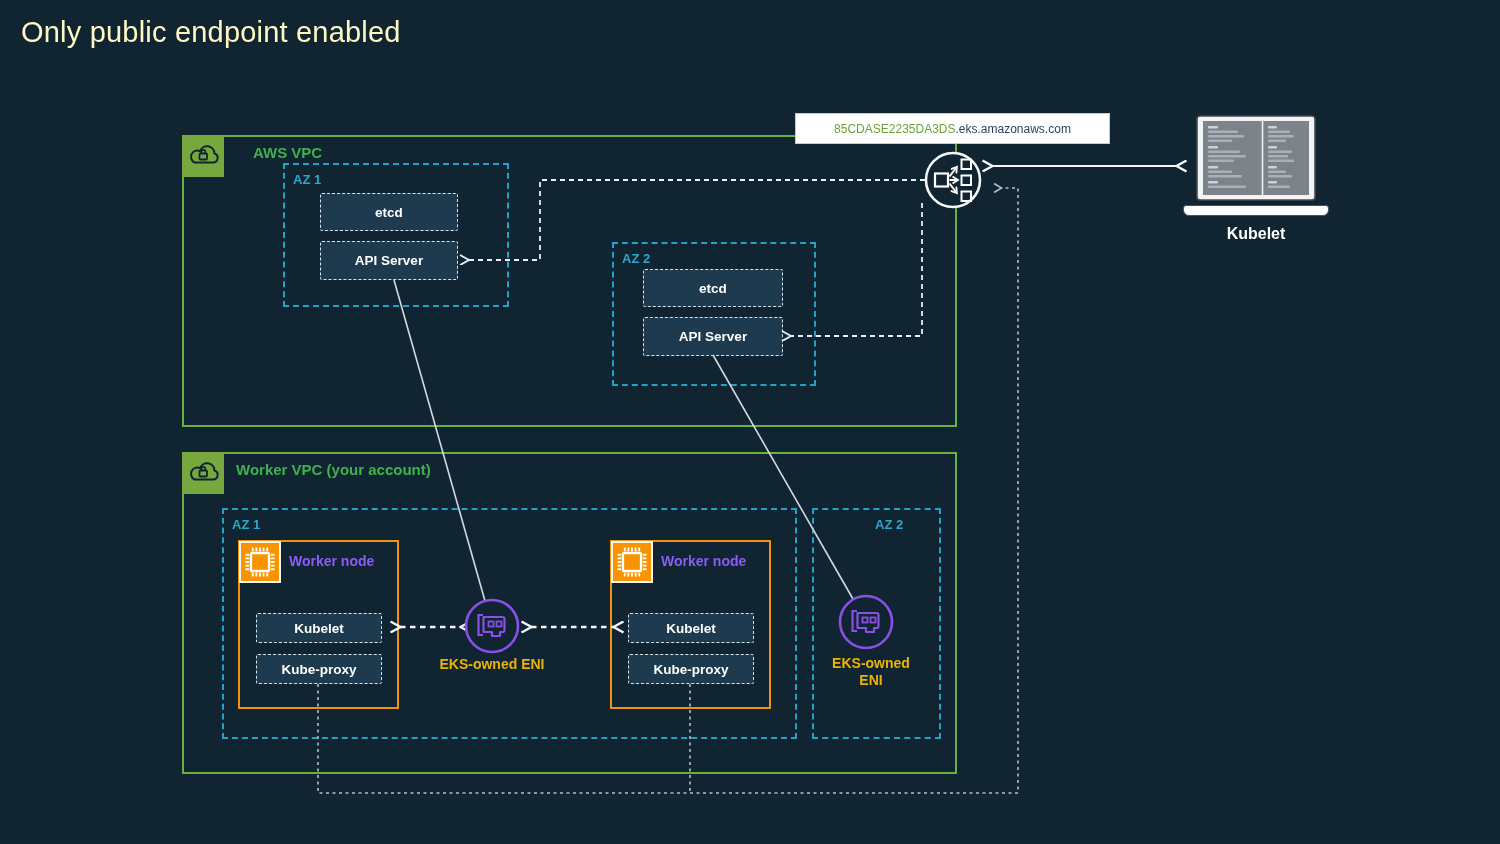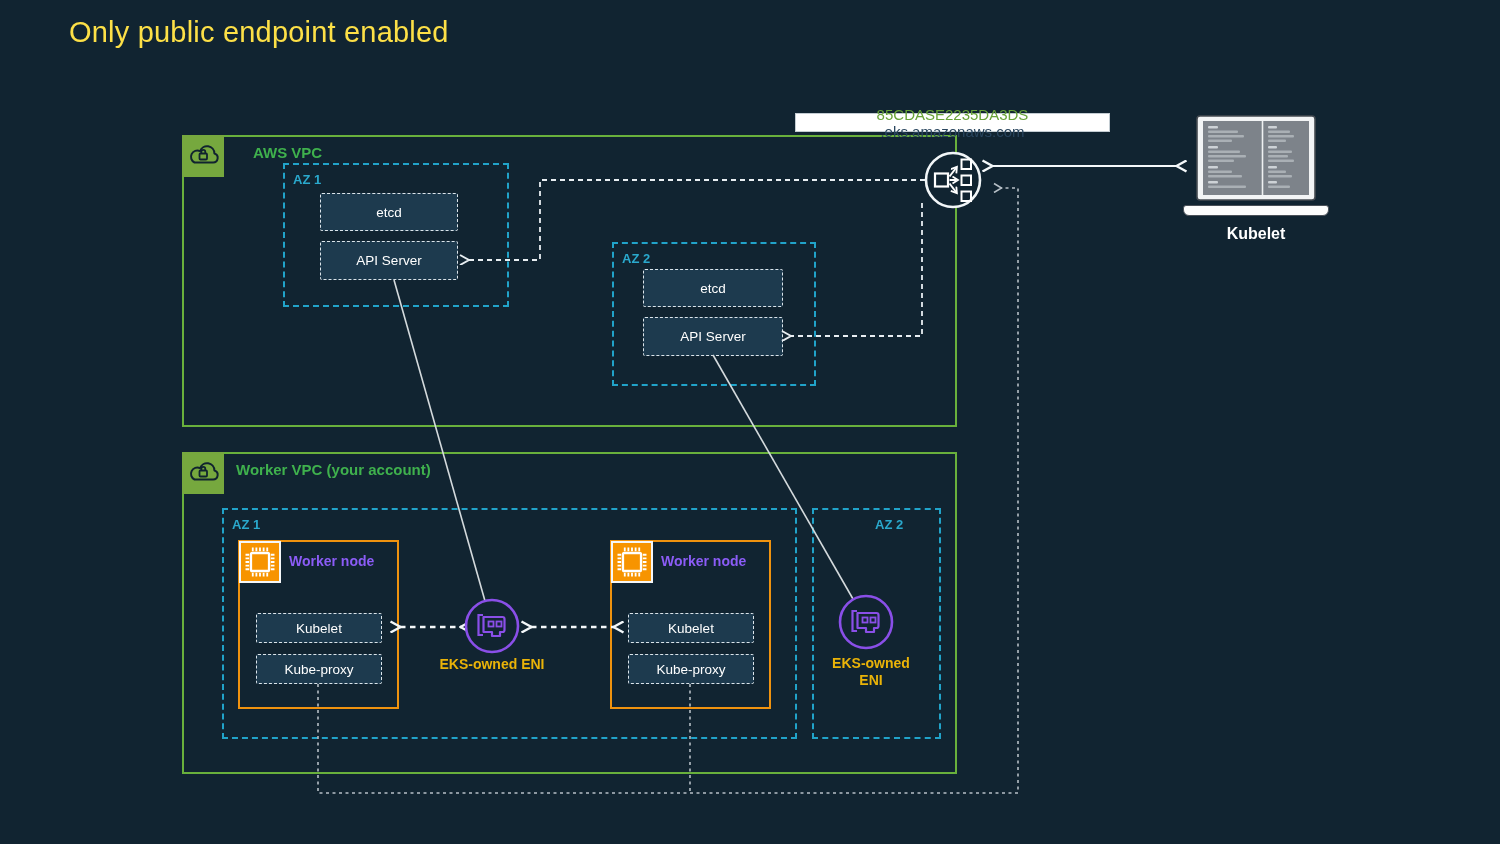--- a/index.html
+++ b/index.html
@@ -1,42 +1,42 @@
 <!DOCTYPE html>
 <html><head>
 <meta charset="utf-8">
 <style>
   html,body{margin:0;padding:0;background:#112431;}
   body{width:1500px;height:844px;position:relative;overflow:hidden;
        font-family:"Liberation Sans","DejaVu Sans",sans-serif;}
   .abs{position:absolute;}
-  .title{left:21px;top:16px;font-size:29px;font-weight:500;color:#fde047;letter-spacing:.2px;margin-left:48px;}
+  .title{left:21px;top:16px;font-size:29px;font-weight:500;color:#fef9c3;letter-spacing:.2px;}
 
   
   .vpc{border:2px solid #69b03c;background:transparent;}
   .vpc-icon{width:42px;height:42px;background:#76a83e;border:0;}
   .vpc-label{font-size:15px;font-weight:bold;color:#3fb14d;}
   .az{border:2px dashed #21a3c9;}
   .az-label{font-size:13px;font-weight:bold;color:#2aa9cd;}
 
   
   .ibox{background:#1d3a4e;border:1.5px dashed #dbe4ea;border-radius:2px;
         display:flex;align-items:center;justify-content:center;
-        color:#ffffff;font-size:13.5px;font-weight:normal;}
+        color:#ffffff;font-size:13.5px;font-weight:bold;}
 
   
   .wnode{border:2px solid #f0930f;}
   .wnode-icon{width:42px;height:42px;background:#f79400;border:2px solid #f5f7f8;box-sizing:border-box;}
   .wnode-label{font-size:14px;font-weight:bold;color:#8b5cf6;}
 
   
-  .urlbox{left:795px;top:113px;width:315px;height:19px;background:#ffffff;
+  .urlbox{left:795px;top:113px;width:315px;height:31px;background:#ffffff;
           border:1px solid #c3ccd2;box-sizing:border-box;
           display:flex;align-items:center;justify-content:center;
-          font-size:15px;font-weight:500;white-space:nowrap;flex-direction:column;}
+          font-size:12px;font-weight:500;white-space:nowrap;}
   .url-id{color:#69a338;}
   .url-suffix{color:#29455e;}
 
   
   .eni-label{color:#eab308;font-size:14px;font-weight:bold;text-align:center;line-height:17px;}
   .kubectl-label{color:#ffffff;font-size:16px;font-weight:bold;text-align:center;}
 
   
   .laptop-base{left:0px;top:93px;width:146px;height:11px;background:#fdfdfd;
                border:1.5px solid #4a5058;border-radius:3px 3px 6px 6px;box-sizing:border-box;}

